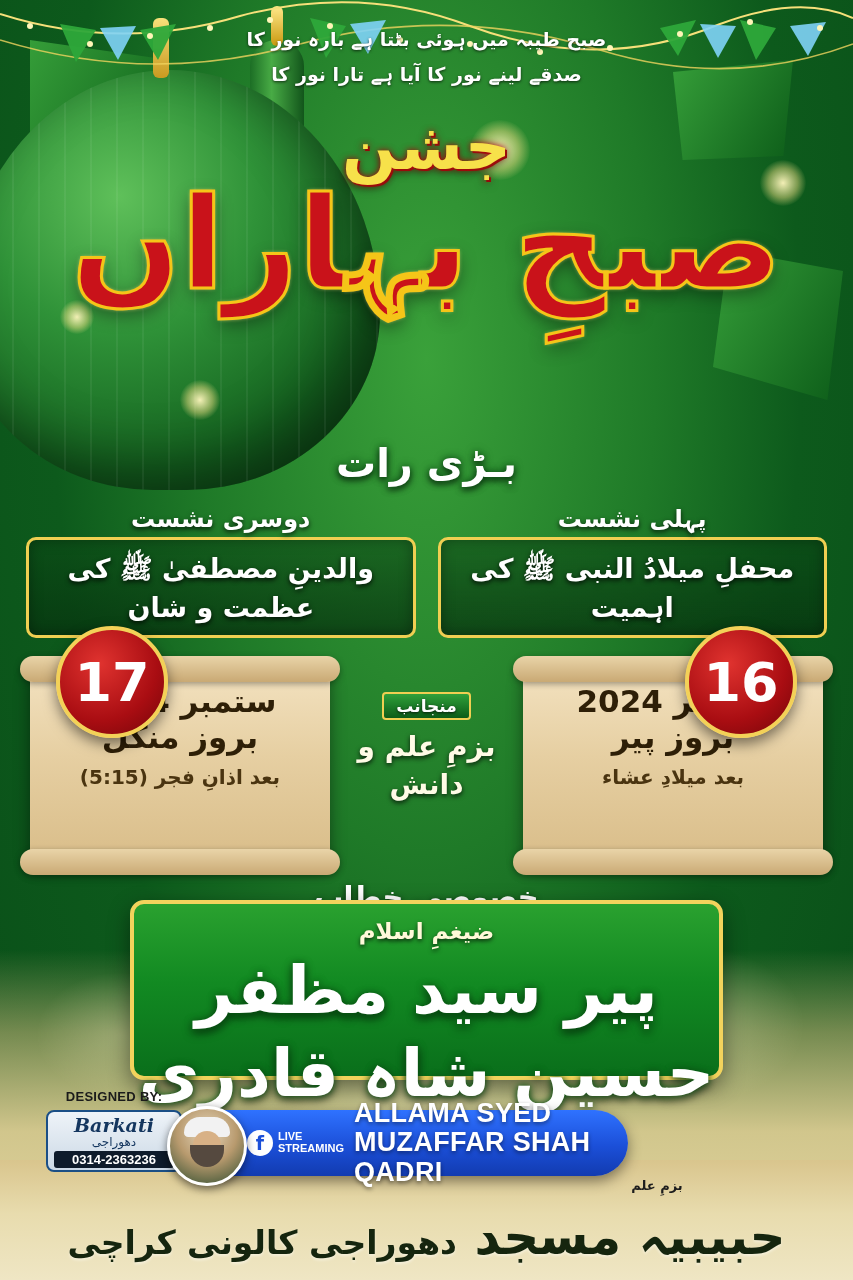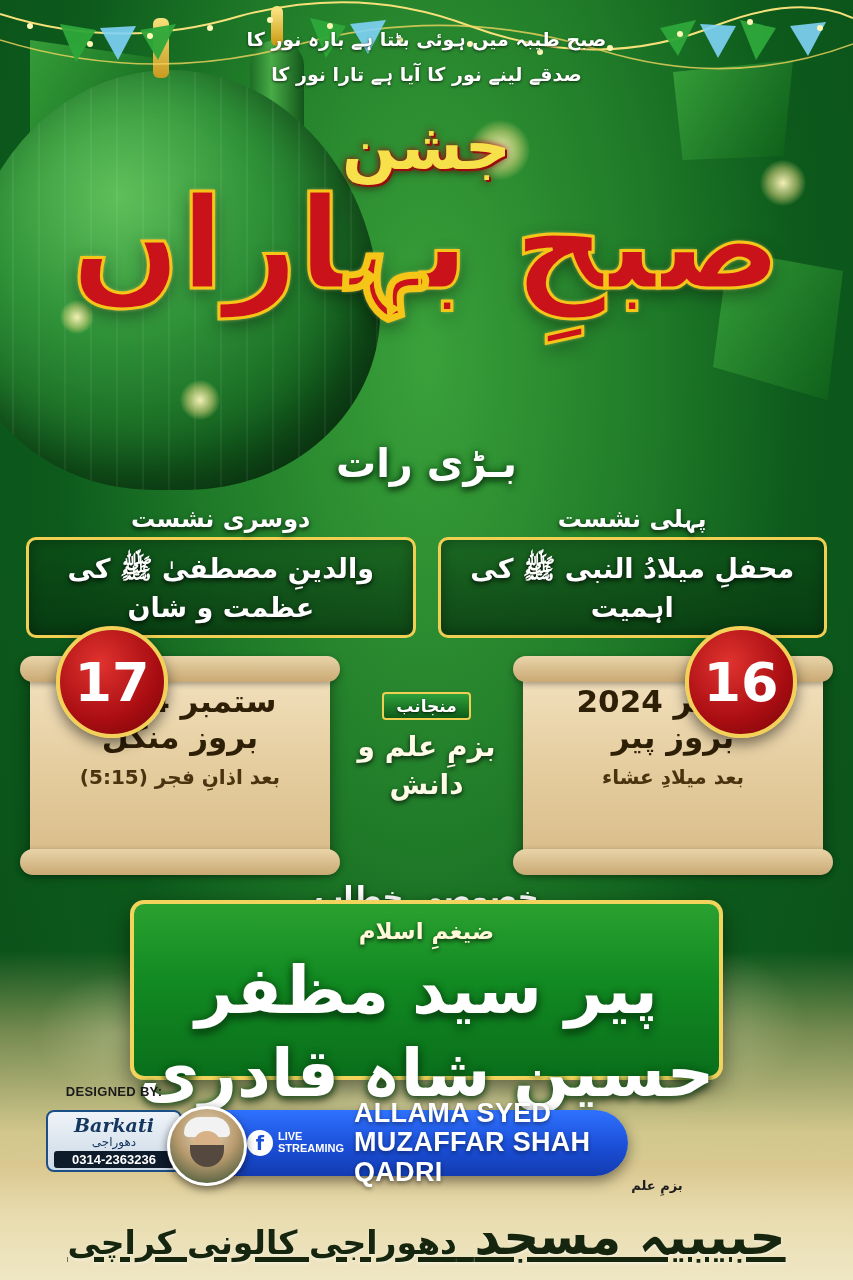--- a/index.html
+++ b/index.html
@@ -354,21 +354,21 @@
     text-align: center;
     color: #1b1b1b;
   }
   .designer .dby {
     font-family: "Liberation Sans", sans-serif;
     font-size: 13px;
     font-weight: bold;
     letter-spacing: .3px;
   }
   .designer .card {
-    margin-top: 11px;
+    margin-top: 6px;
     background: linear-gradient(180deg,#eef3f8,#ccd9e6);
     border: 2px solid #1b4f86;
     border-radius: 8px;
     padding: 4px 6px 2px;
   }
   .designer .brand {
     font-family: "DejaVu Serif", serif;
     font-style: italic;
     font-size: 19px;
     font-weight: bold;
@@ -494,21 +494,20 @@
     line-height: 1.1;
     text-align: center;
   }
   .venue-line {
     font-family: "DejaVu Sans", sans-serif;
     font-size: 50px;
     font-weight: bold;
     color: #15250e;
     text-shadow: 0 2px 3px rgba(255,255,255,.45);
     line-height: 1.15;
-    text-decoration: underline;
   }
   .venue-line .small {
     font-size: 33px;
   }
 </style>
 </head>
 <body>
 
 <div class="poster">
 

